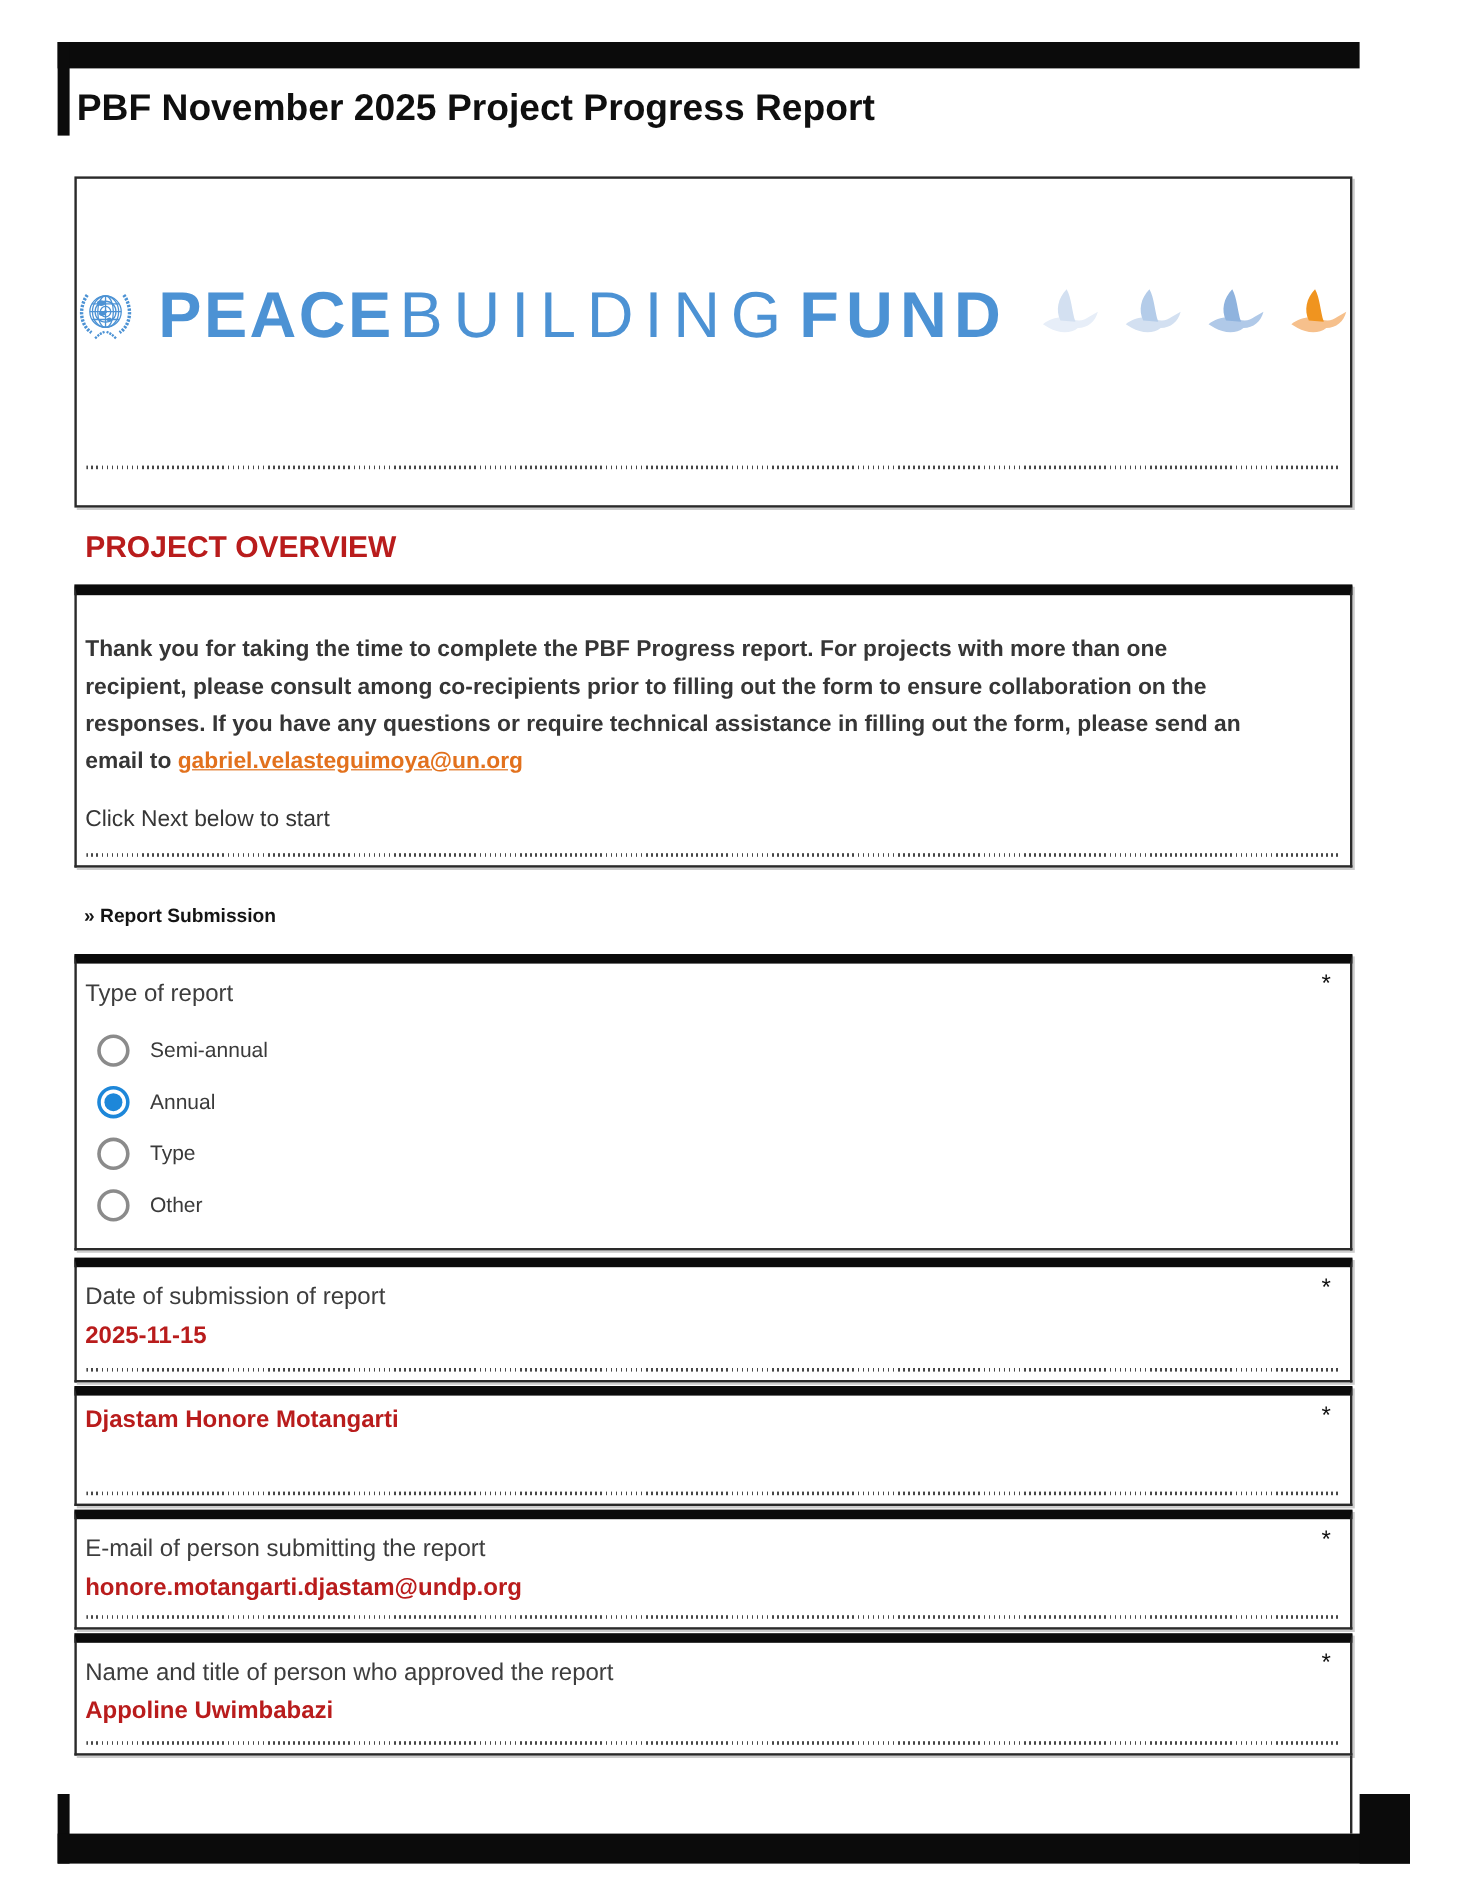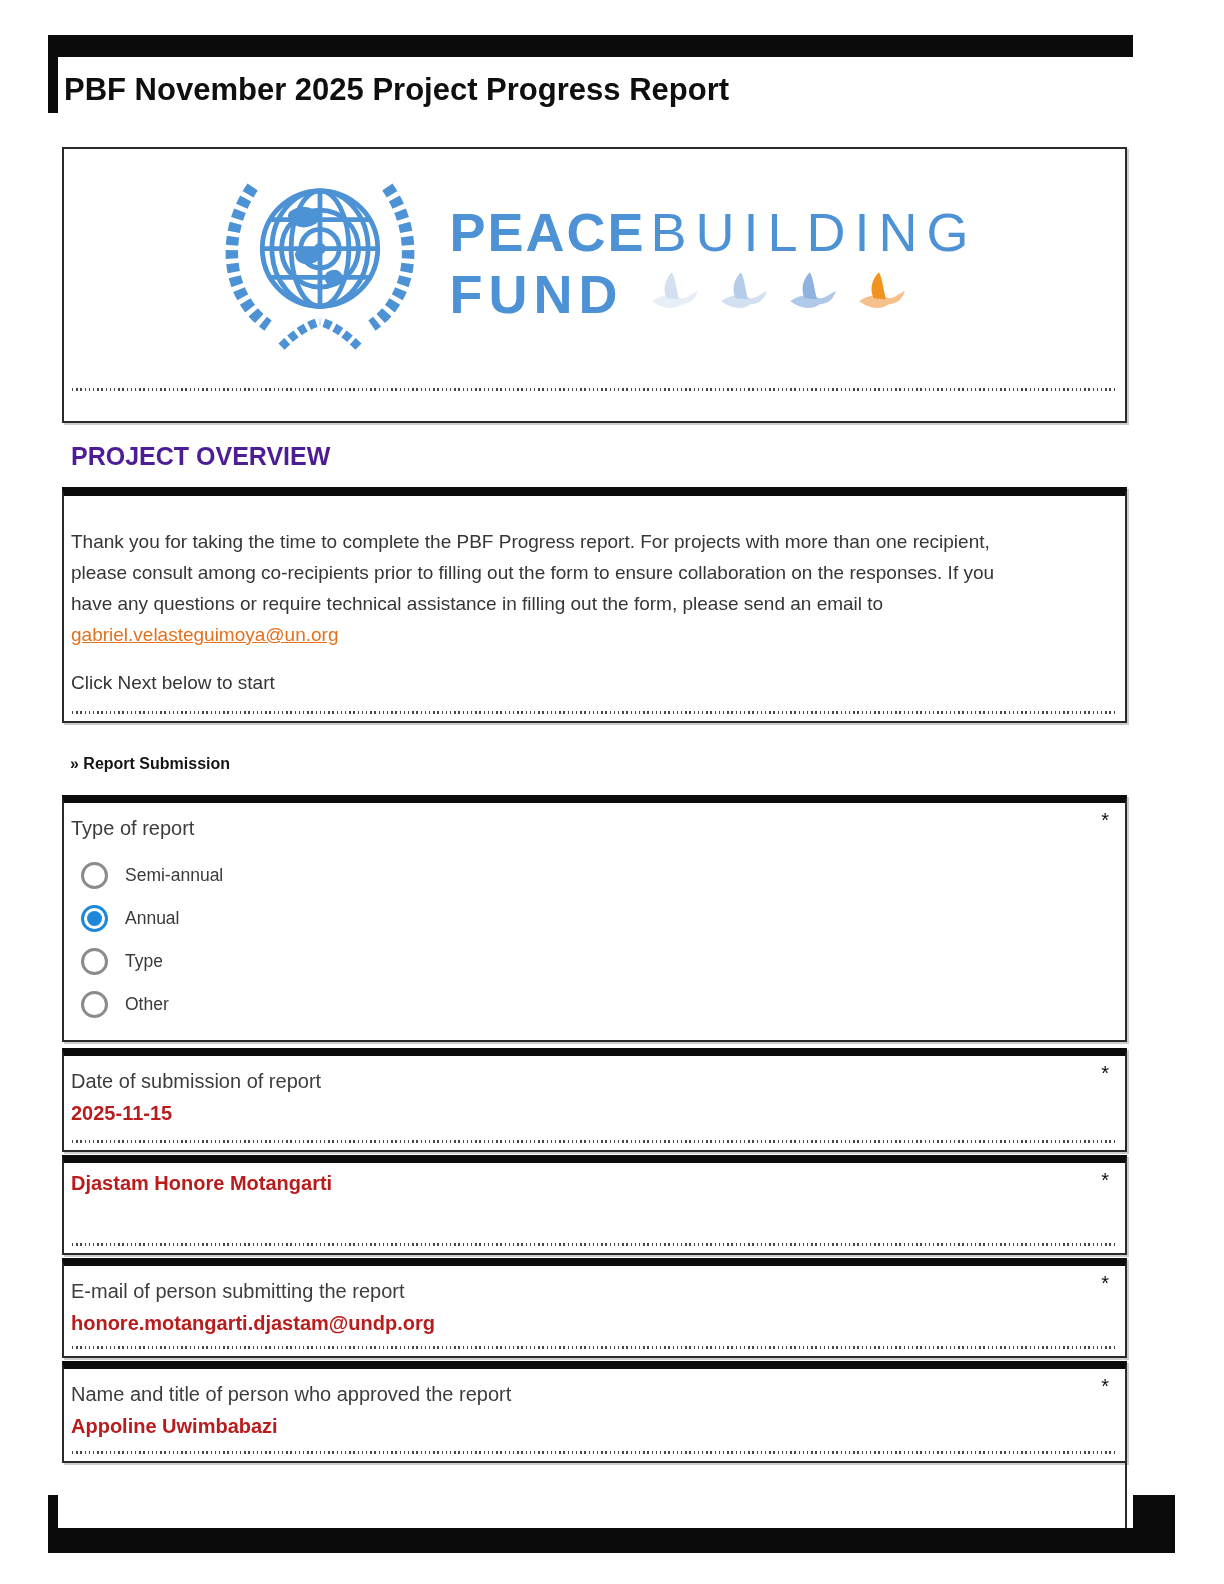--- a/index.html
+++ b/index.html
@@ -36,34 +36,34 @@
   .card-dot{bottom:7px;}
 
   
   .logo-row{display:flex;align-items:center;justify-content:center;gap:20px;margin-top:14px;height:200px;}
   .un-emblem .emb-stroke circle,
   .un-emblem .emb-stroke line,
   .un-emblem .emb-stroke ellipse{stroke:var(--un-blue);stroke-width:5;fill:none;}
   .un-emblem .emb-fill{fill:var(--un-blue);}
   .un-emblem .laurel{stroke:var(--un-blue);stroke-width:13;stroke-dasharray:9 5;fill:none;}
   .un-emblem .laurel2{stroke:var(--un-blue);stroke-width:9;stroke-dasharray:8 4;fill:none;}
-  .wordmark{display:flex;flex-direction:column;gap:6px;}
+  .wordmark{display:flex;flex-direction:row;gap:6px;}
   .wm-line1{font-size:54px;line-height:56px;color:var(--un-blue);white-space:nowrap;}
   .wm-peace{font-weight:700;letter-spacing:2px;}
   .wm-building{font-weight:400;letter-spacing:9px;margin-left:5px;}
   .wm-line2{display:flex;align-items:center;font-size:54px;line-height:56px;color:var(--un-blue);}
   .wm-fund{font-weight:700;letter-spacing:6px;}
   .doves{display:flex;align-items:center;gap:17px;margin-left:26px;}
 
   
-  .overview-heading{position:absolute;left:71px;top:442px;margin:0;font-size:25px;font-weight:700;color:#4c1d95;}
+  .overview-heading{position:absolute;left:71px;top:442px;margin:0;font-size:25px;font-weight:700;color:#b91c1c;}
   .rs-heading{position:absolute;left:70px;top:755px;margin:0;font-size:16px;font-weight:700;color:#141414;}
 
   
-  .intro-text{margin:30px 88px 0 7px;font-size:19px;line-height:31px;color:#363636;}
+  .intro-text{margin:30px 88px 0 7px;font-size:19px;line-height:31px;color:#363636;font-weight:bold;}
   .click-next{margin:22px 0 0 7px;font-size:19px;color:#363636;}
   .email-link{color:var(--link);text-decoration:underline;cursor:pointer;}
 
   
   .req{position:absolute;top:6px;right:16px;font-size:20px;color:#111;}
   .field-label{margin:14px 0 0 7px;font-size:20px;color:#3d3d3d;}
   .field-value{margin:9px 16px 0 7px;font-size:20px;font-weight:700;color:#b91c1c;}
   .radio-row{display:flex;align-items:center;gap:17px;margin-left:17px;height:43px;}
   .radio-row.first{margin-top:14px;}
   .radio-circle{flex:0 0 27px;width:27px;height:27px;border-radius:50%;border:3px solid #8b8b8b;

